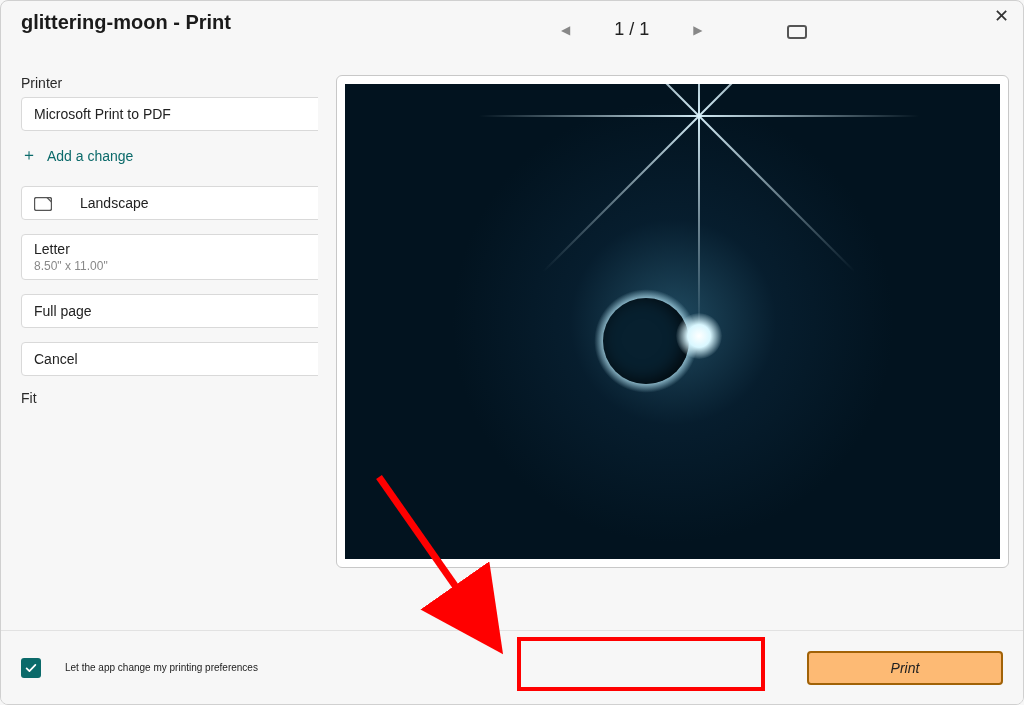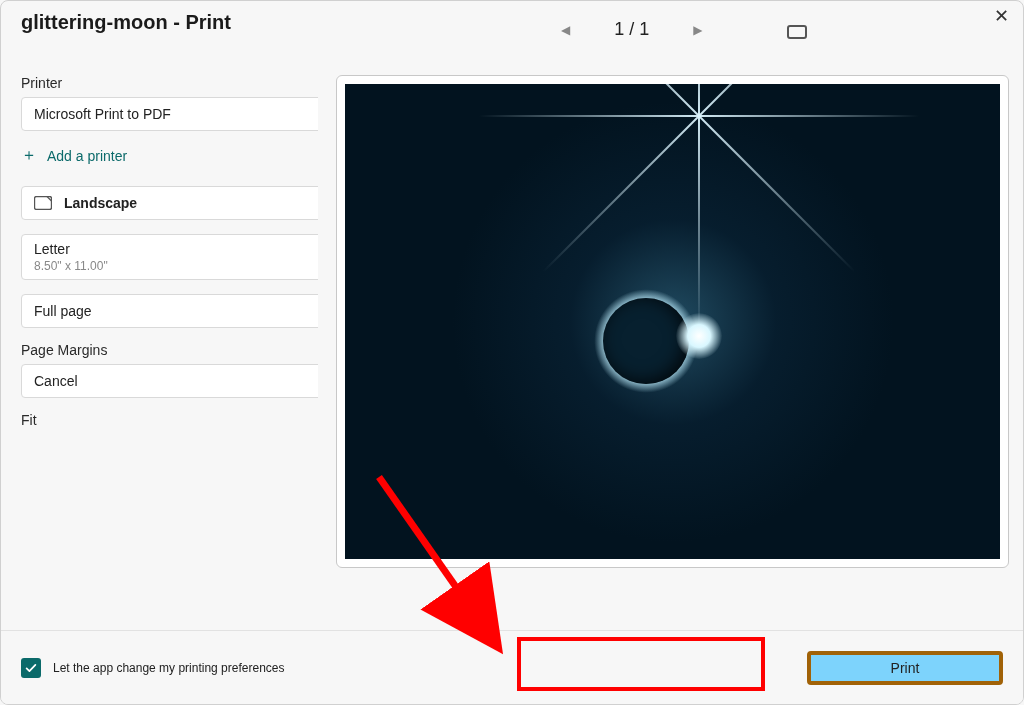--- a/index.html
+++ b/index.html
@@ -22,21 +22,21 @@
   .label { font-size: 14px; color: #2a2a2a; margin-bottom: 6px; }
   .field {
     width: 318px; background: #fff; border: 1px solid #d9d9d9; border-radius: 4px;
     padding: 8px 12px; display: flex; align-items: flex-end; justify-content: space-between;
     cursor: pointer; margin-bottom: 14px;
   }
   .field .text { font-size: 14px; color: #222; }
   .field .sub { font-size: 12px; color: #888; margin-top: 2px; }
   .field.tall { align-items: flex-start; padding-top: 6px; padding-bottom: 6px; }
   .chev { font-size: 12px; color: #666; }
-  .with-icon { display: flex; align-items: center; gap: 12px; font-weight: bold; }
+  .with-icon { display: flex; align-items: flex-end; gap: 28px; }
 
   .addprinter { display: flex; align-items: center; gap: 10px; color: #0b6a6a; font-size: 14px; cursor: pointer; margin-bottom: 20px; }
   .addprinter .plus { font-size: 16px; font-weight: 400; }
 
   .preview-frame { width: 100%; height: 493px; background: #fff; border: 1px solid #c8c8c8; border-radius: 6px; padding: 8px; }
   .preview-img { width: 100%; height: 100%; background: #02131f; position: relative; overflow: hidden; }
   .glow {
     position: absolute; left: 50%; top: 50%;
     width: 520px; height: 520px; transform: translate(-50%,-50%);
     background: radial-gradient(circle, rgba(90,180,220,0.35) 0%, rgba(20,60,90,0.25) 28%, rgba(2,19,31,0) 60%);
@@ -62,24 +62,24 @@
     transform-origin: top center;
   }
 
   .footer {
     position: absolute; left: 0; right: 0; bottom: 0; height: 74px;
     border-top: 1px solid #e2e2e2; background: #f7f7f7;
     display: flex; align-items: center; padding: 0 20px; gap: 12px;
   }
   .chk { width: 20px; height: 20px; background: #0b6a6a; border-radius: 3px; display: flex; align-items: center; justify-content: center; cursor: pointer; }
   .chk svg { width: 14px; height: 14px; }
-  .chk-label { font-size: 12px; color: #222; flex: 1; }
+  .chk-label { font-size: 10px; color: #222; flex: 1; margin-left: 12px; }
   .btn {
-    width: 196px; height: 34px; background: #7dd3fc; border: 4px solid #a16207; border-radius: 4px;
-    display: flex; align-items: center; justify-content: center; font-size: 14px; color: #222; cursor: pointer;
+    width: 196px; height: 34px; background: #fdba74; border: 2px solid #a16207; border-radius: 4px;
+    display: flex; align-items: center; justify-content: center; font-size: 14px; color: #222; cursor: pointer; font-style: italic;
   }
   .btn.primary { margin-left: auto; }
 
   
   .hl-box { position: absolute; border: 4px solid #f00; pointer-events: none; }
   .arrow-svg { position: absolute; pointer-events: none; }
 </style>
 </head>
 <body>
 
@@ -96,21 +96,21 @@
 
 <div class="main">
   <div class="left">
     <div class="label">Printer</div>
     <div class="field">
       <span class="text">Microsoft Print to PDF</span>
       <span class="chev">⌄</span>
     </div>
     <div class="addprinter">
       <span class="plus">＋</span>
-      <span>Add a printer</span>
+      <span>Add a change</span>
     </div>
 
     <div class="field with-icon">
       <span class="with-icon">
         <svg width="18" height="14" viewBox="0 0 18 14">
             <rect x="0.5" y="0.5" width="17" height="13" rx="2" fill="none" stroke="#555" stroke-width="1.4"></rect>
             <path d="M13 0.5 L17.5 5" fill="none" stroke="#555" stroke-width="1.2"></path>
           </svg>
         <span class="text">Landscape</span>
       </span>
@@ -123,21 +123,20 @@
         <div class="sub">8.50" x 11.00"</div>
       </span>
       <span class="chev" style="align-self:center">⌄</span>
     </div>
 
     <div class="field">
       <span class="text">Full page</span>
       <span class="chev">⌄</span>
     </div>
 
-    <div class="label">Page Margins</div>
     <div class="field">
       <span class="text">Cancel</span>
       <span class="chev">⌄</span>
     </div>
 
     <div class="label" style="margin-top:6px">Fit</div>
   </div>
 
   <div class="divider"></div>
 

